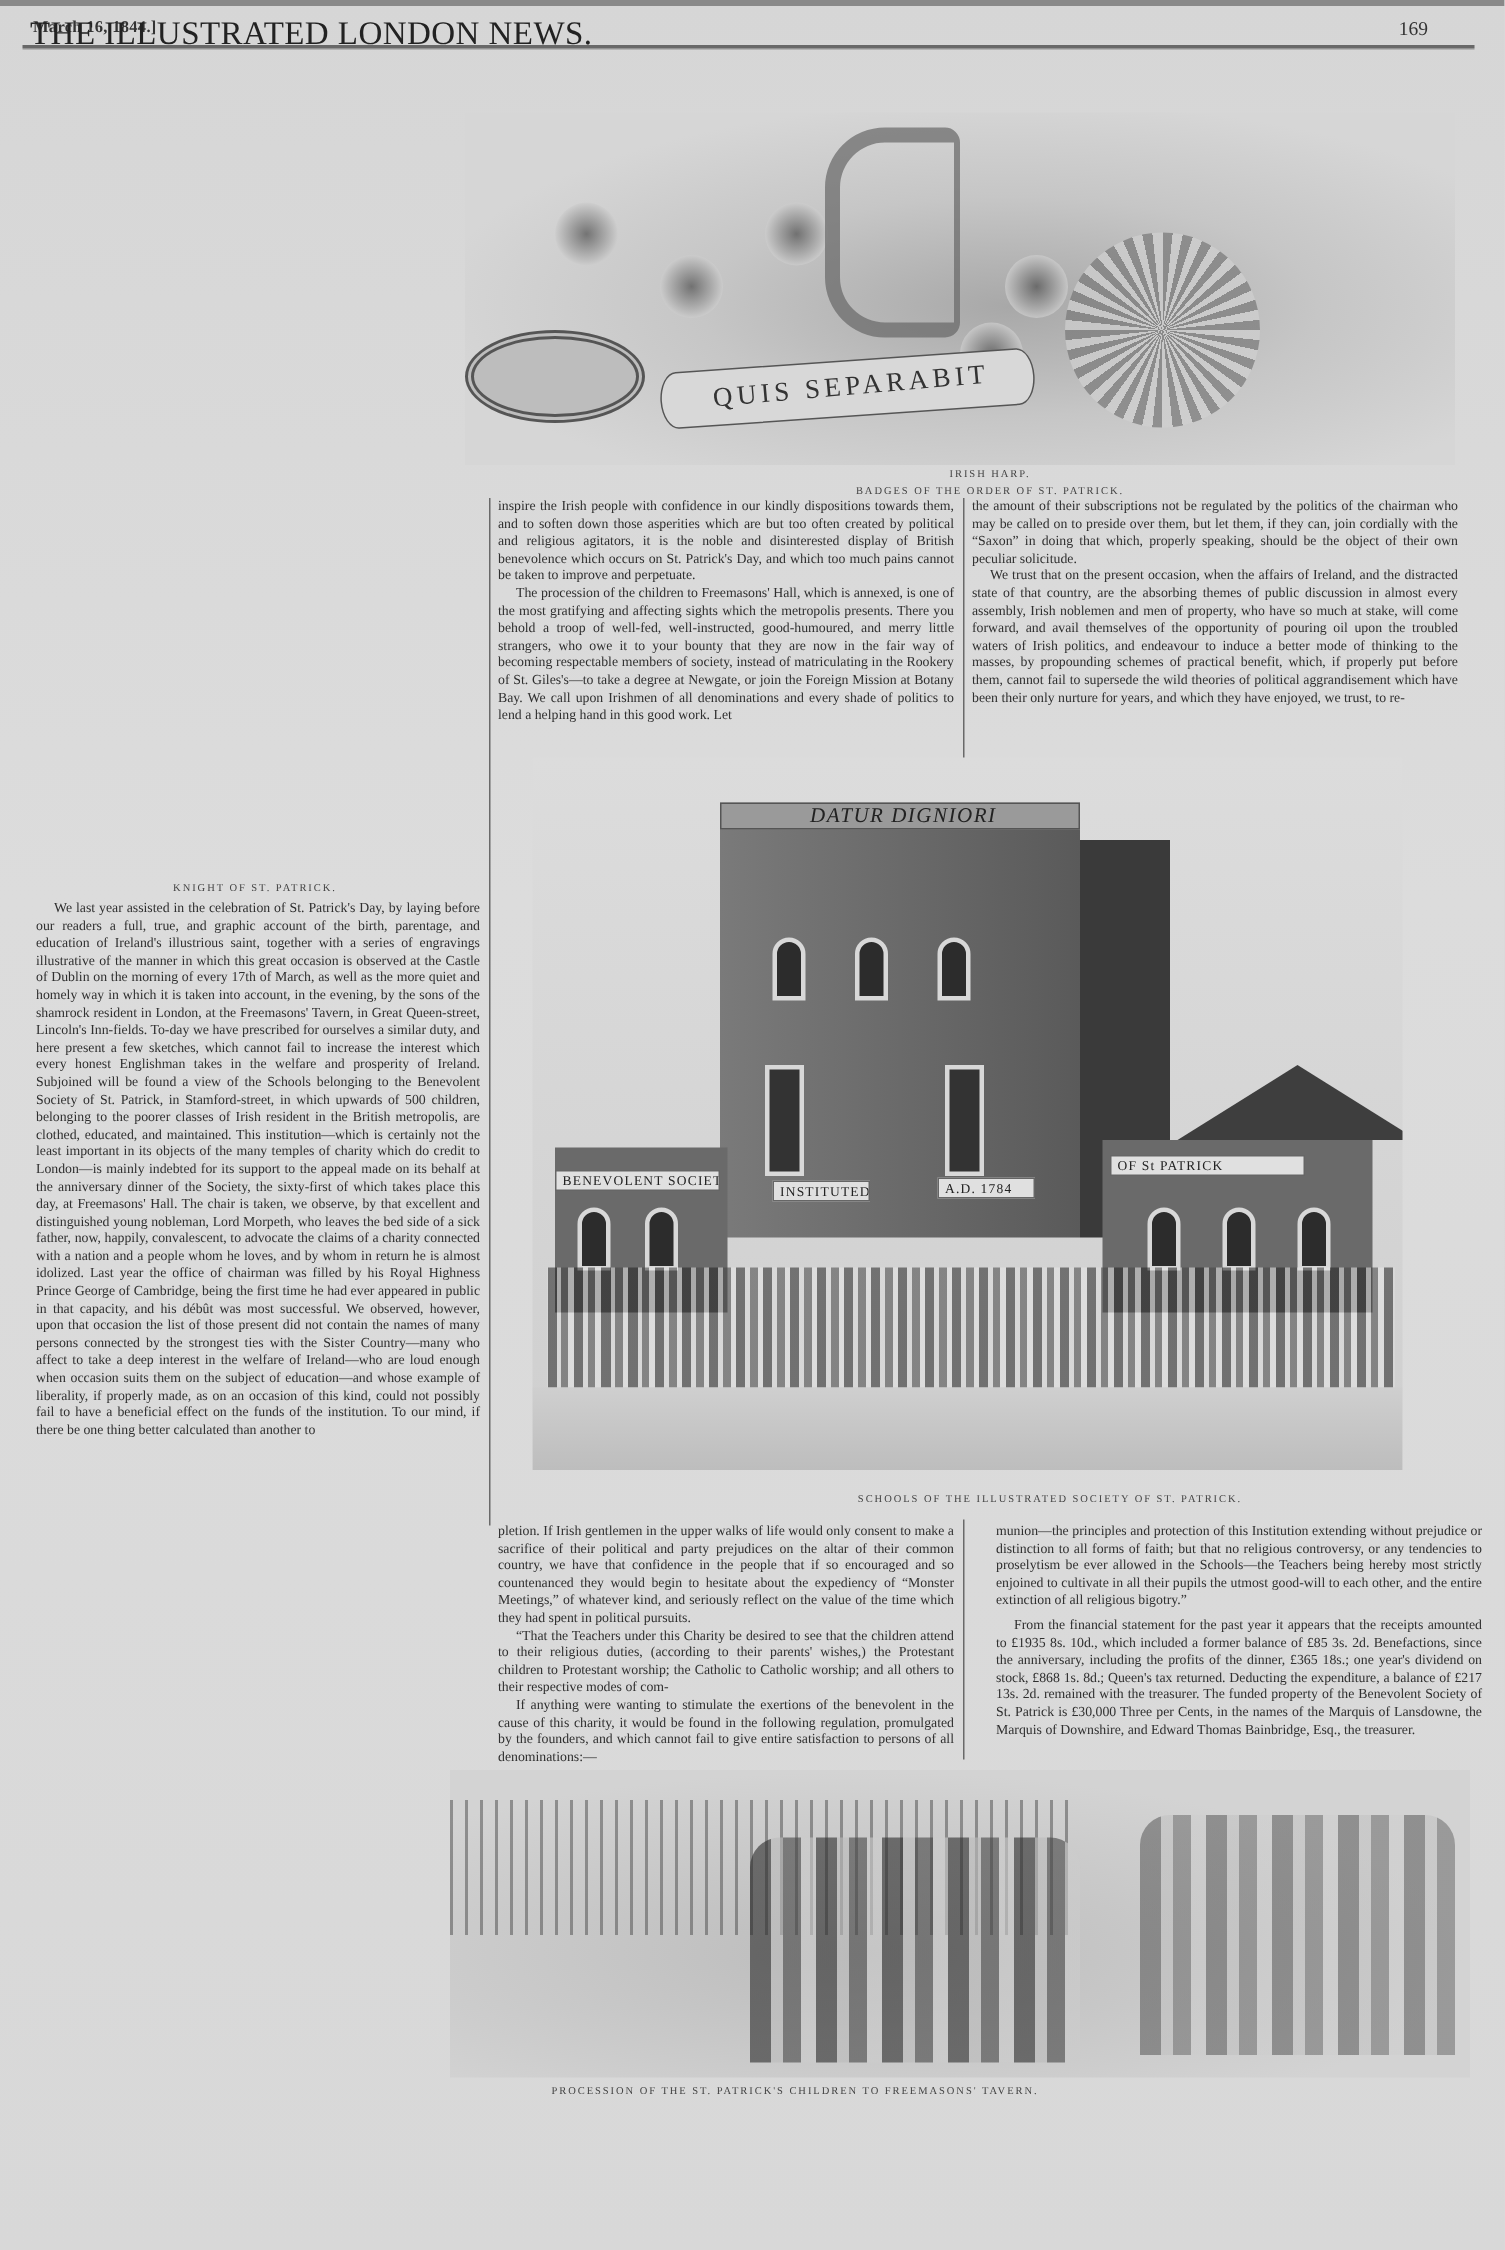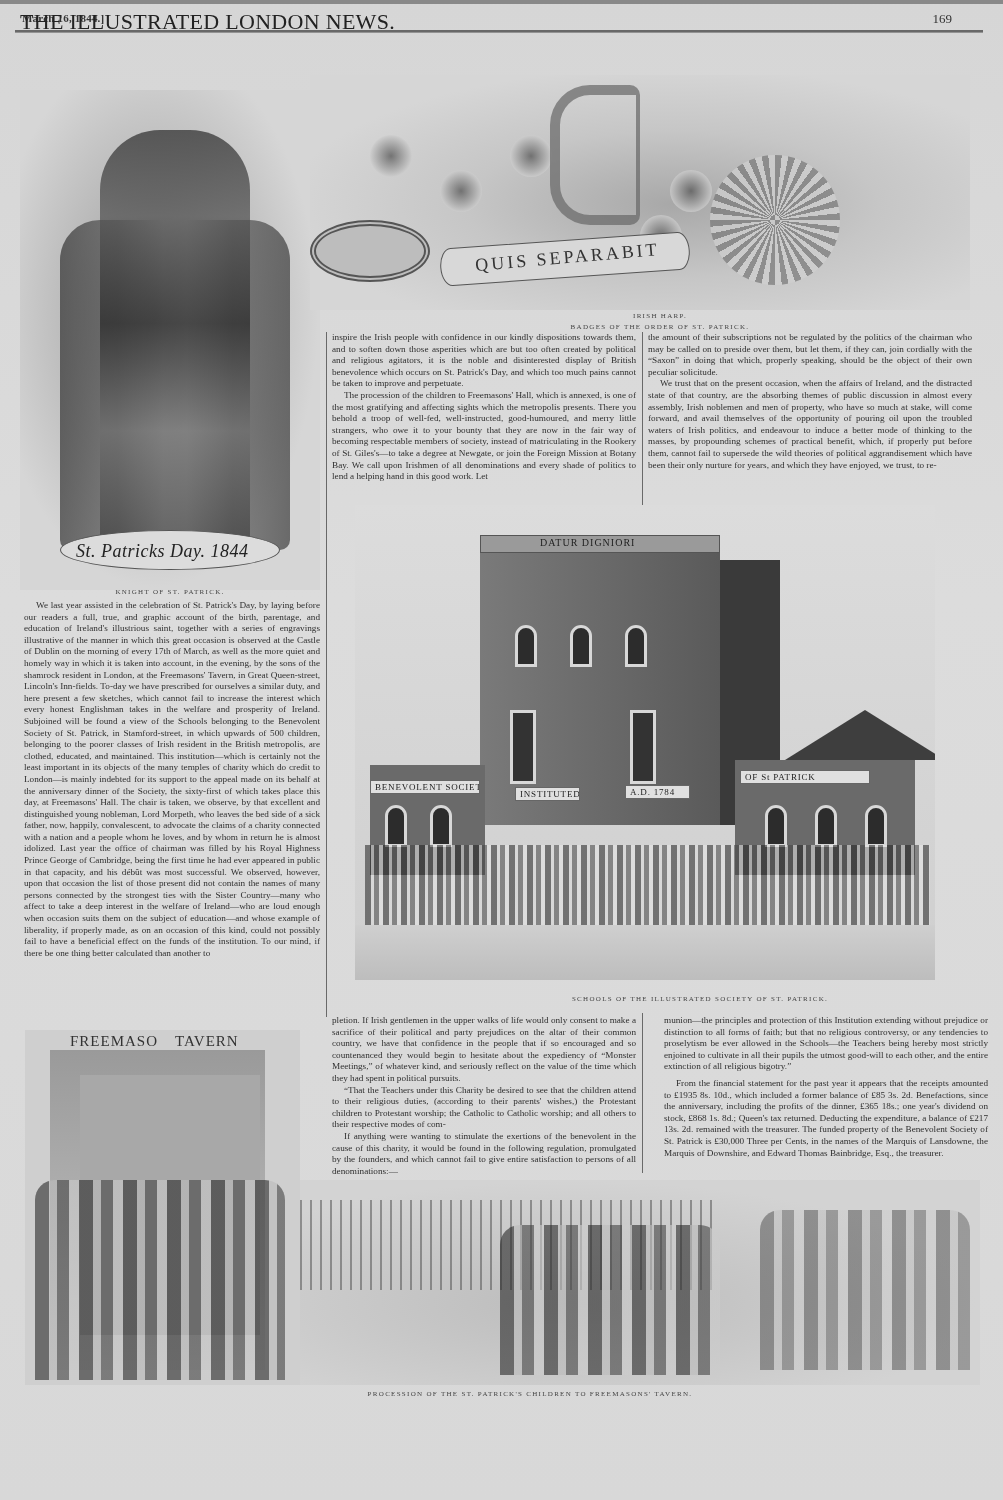--- a/index.html
+++ b/index.html
@@ -37,21 +37,21 @@
   .ribbon { position: absolute; left: 130px; top: 165px; width: 250px; height: 38px; border: 1.5px solid #555; border-radius: 18px / 30px; background: #d8d8d8; transform: rotate(-4deg); }
   .ribbon-text { position: absolute; left: 165px; top: 172px; font-size: 18px; letter-spacing: 3px; color: #333; transform: rotate(-5deg); }
   .rose { position: absolute; width: 42px; height: 42px; border-radius: 50%; background: radial-gradient(circle, #555 0%, #999 40%, #ccc 70%); opacity: .75; }
 
   .caption { position: absolute; font-size: 7px; letter-spacing: 1.3px; color: #444; text-align: center; font-family: "Liberation Serif", serif; }
 
   .schools { left: 355px; top: 505px; width: 580px; height: 475px; background: linear-gradient(180deg, #dcdcdc 0%, #cfcfcf 100%); }
   .bld-main { position: absolute; left: 125px; top: 40px; width: 240px; height: 280px; background: linear-gradient(90deg, #7a7a7a, #5a5a5a); }
   .bld-side { position: absolute; left: 365px; top: 55px; width: 60px; height: 265px; background: #3a3a3a; }
   .bld-roofline { position: absolute; left: 125px; top: 30px; width: 240px; height: 18px; background: #9a9a9a; border: 1px solid #555; }
-  .bld-roof-text { position: absolute; left: 185px; top: 32px; font-size: 10px; letter-spacing: 1px; color: #222; }
+  .bld-roof-text { position: absolute; left: 185px; top: 32px; font-size: 14px; letter-spacing: 1px; color: #222; font-style: italic; }
   .wing-left { position: absolute; left: 15px; top: 260px; width: 115px; height: 110px; background: #6a6a6a; }
   .wing-right { position: absolute; left: 380px; top: 255px; width: 180px; height: 115px; background: #6a6a6a; }
   .wing-roof-r { position: absolute; left: 430px; top: 205px; width: 0; height: 0; border-left: 80px solid transparent; border-right: 80px solid transparent; border-bottom: 50px solid #3e3e3e; }
   .signboard { position: absolute; height: 14px; background: #e0e0e0; border: 1px solid #666; font-size: 9px; letter-spacing: .8px; color: #222; line-height: 12px; padding: 0 4px; white-space: nowrap; overflow: hidden; }
   .window { position: absolute; width: 22px; height: 42px; background: #2c2c2c; border: 3px solid #d8d8d8; border-radius: 11px 11px 0 0; }
   .rect-window { position: absolute; width: 26px; height: 74px; background: #333; border: 3px solid #d8d8d8; }
   .crowd { position: absolute; left: 10px; top: 340px; width: 565px; height: 80px;
     background: repeating-linear-gradient(90deg, #222 0 6px, #ddd 6px 9px, #444 9px 14px, #e6e6e6 14px 18px); opacity: .55; }
   .ground { position: absolute; left: 0; top: 420px; width: 580px; height: 55px; background: linear-gradient(180deg, #cfcfcf, #bdbdbd); }
 
@@ -78,26 +78,20 @@
 <div class="page">
   <div class="topshadow"></div>
 
   <div class="masthead">
     <span class="mh-date">March 16, 1844.]</span>
     <div class="mh-title">THE ILLUSTRATED LONDON NEWS.</div>
     <span class="mh-page">169</span>
   </div>
   <div class="mh-rule"></div>
 
-  <div class="illus knight">
-    <div class="knight-cape"></div>
-    <div class="knight-figure"></div>
-    <div class="knight-banner"></div>
-    <div class="knight-banner-text">St. Patricks Day. 1844</div>
-  </div>
   <div class="caption" style="left:20px; top:588px; width:300px;">KNIGHT OF ST. PATRICK.</div>
 
   <div class="illus harp">
     <div class="rose" style="left:60px; top:60px;"></div>
     <div class="rose" style="left:130px; top:95px;"></div>
     <div class="rose" style="left:200px; top:60px;"></div>
     <div class="rose" style="left:330px; top:140px;"></div>
     <div class="rose" style="left:360px; top:95px;"></div>
     <div class="harp-shape"></div>
     <div class="star"></div>
@@ -162,22 +156,14 @@
   <div class="col" style="left:664px; top:1015px; width:324px;">
     <p class="noindent">munion—the principles and protection of this Institution extending without prejudice or distinction to all forms of faith; but that no religious controversy, or any tendencies to proselytism be ever allowed in the Schools—the Teachers being hereby most strictly enjoined to cultivate in all their pupils the utmost good-will to each other, and the entire extinction of all religious bigotry.”</p>
     <p style="margin-top:5px;">From the financial statement for the past year it appears that the receipts amounted to £1935 8s. 10d., which included a former balance of £85 3s. 2d. Benefactions, since the anniversary, including the profits of the dinner, £365 18s.; one year's dividend on stock, £868 1s. 8d.; Queen's tax returned. Deducting the expenditure, a balance of £217 13s. 2d. remained with the treasurer. The funded property of the Benevolent Society of St. Patrick is £30,000 Three per Cents, in the names of the Marquis of Lansdowne, the Marquis of Downshire, and Edward Thomas Bainbridge, Esq., the treasurer.</p>
   </div>
 
   <div class="illus procession" style="top:1180px; height:205px; left:300px; width:680px; background: radial-gradient(ellipse at 40% 60%, #bcbcbc 0%, #d3d3d3 70%);">
     <div class="railing" style="left:0; top:20px; width:420px; height:90px;"></div>
     <div class="figs" style="left:200px; top:45px; width:220px; height:150px;"></div>
     <div class="figs" style="left:460px; top:30px; width:210px; height:160px; opacity:.4;"></div>
   </div>
-  <div class="illus" style="left:25px; top:1030px; width:275px; height:355px; background:#cfcfcf;">
-    <div class="tavern">
-      <div class="tavern-door"></div>
-    </div>
-    <div class="tavern-sign">FREEMASO</div>
-    <div class="tavern-sign2">TAVERN</div>
-    <div class="figs" style="left:10px; top:150px; width:250px; height:200px;"></div>
-  </div>
   <div class="caption" style="left:300px; top:1390px; width:460px;">PROCESSION OF THE ST. PATRICK'S CHILDREN TO FREEMASONS' TAVERN.</div>
 </div>
 
 </body></html>

